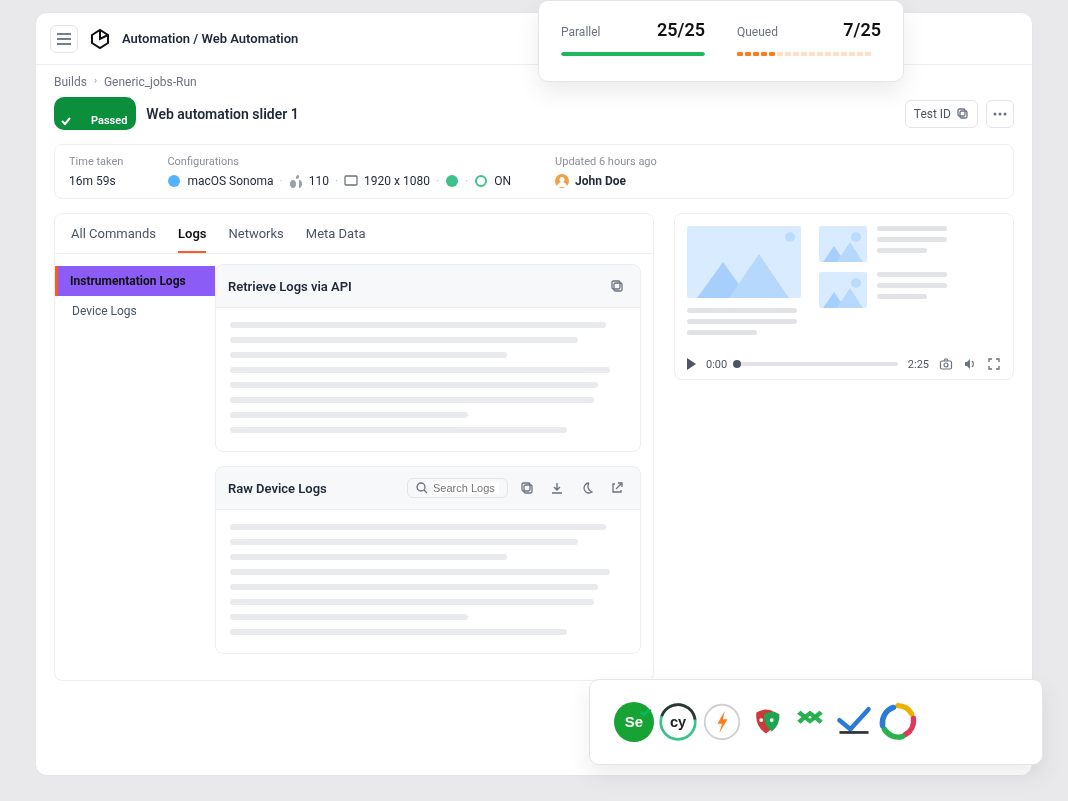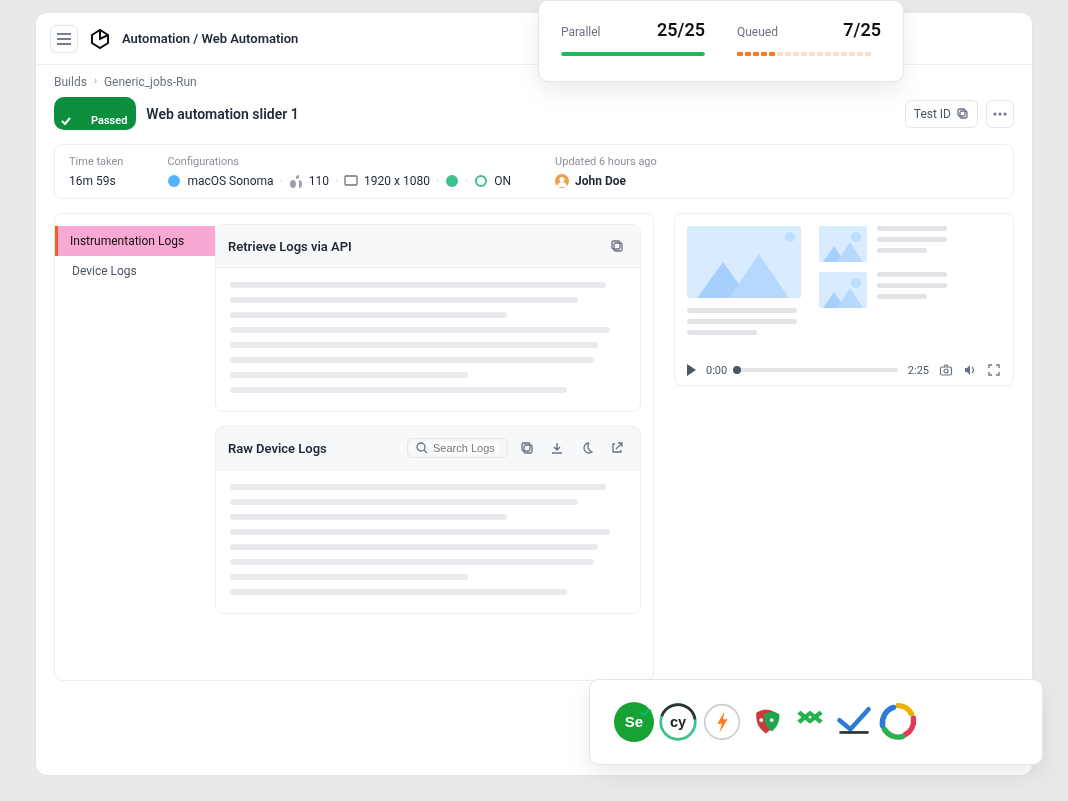--- a/index.html
+++ b/index.html
@@ -132,21 +132,21 @@
     display:flex; gap:22px; padding:12px 16px 0; border-bottom:1px solid #eceef0;
   }
   .tab { font-size:13px; color:#4b5563; padding-bottom:10px; cursor:pointer; }
   .tab.active { color:#111; font-weight:600; border-bottom:2px solid #ff5b1f; }
   .left-body { display:flex; }
   .log-nav { width:160px; padding:12px 0; }
   .log-nav-item {
     font-size:12px; color:#4b5563; padding:8px 14px; cursor:pointer; border-left:3px solid transparent;
   }
   .log-nav-item.active {
-    color:#111; font-weight:400; border-left-color:#ff5b1f; background:#f9a8d4;padding-left:12px;
+    color:#111; font-weight:700; border-left-color:#ff5b1f; background:#8b5cf6;padding-left:12px;
   }
   .log-content { flex:1; padding:10px 12px 16px 0; display:flex; flex-direction:column; gap:14px;}
 
   .card {
     border:1px solid #eceef0; border-radius:8px; overflow:hidden;
   }
   .card-header {
     background:#f7f8fa; padding:10px 12px; display:flex; align-items:center; gap:8px;
     font-size:13px; color:#1f2937; font-weight:600; border-bottom:1px solid #eceef0;
   }
@@ -170,21 +170,21 @@
   .thumb .mtn { position:absolute; bottom:0; width:0; height:0; }
   .thumb.big .m1 { left:10px; border-left:26px solid transparent; border-right:26px solid transparent; border-bottom:36px solid #a7cffd; }
   .thumb.big .m2 { left:42px; border-left:30px solid transparent; border-right:30px solid transparent; border-bottom:44px solid #b7d8fd; }
   .thumb.small .m1 { left:4px; border-left:11px solid transparent; border-right:11px solid transparent; border-bottom:16px solid #a7cffd; }
   .thumb.small .m2 { left:18px; border-left:13px solid transparent; border-right:13px solid transparent; border-bottom:20px solid #b7d8fd; }
   .sk-row { display:flex; gap:10px; align-items:flex-start;}
   .sk-col { display:flex; flex-direction:column; gap:6px; flex:1;}
   .sk-s { height:5px; background:#e1e3e7; border-radius:3px;}
 
   .player-bar {
-    margin-top:28px; display:flex; align-items:center; gap:10px; font-size:11px; color:#4b5563;
+    margin-top:22px; display:flex; align-items:center; gap:10px; font-size:11px; color:#4b5563;
   }
   .play-btn { width:0; height:0; border-top:6px solid transparent; border-bottom:6px solid transparent; border-left:9px solid #4b5563; cursor:pointer;}
   .seek { flex:1; height:4px; background:#e1e3e7; border-radius:2px; position:relative;}
   .seek-knob { position:absolute; left:0; top:50%; transform:translate(-50%,-50%); width:8px; height:8px; border-radius:50%; background:#4b5563;}
   .pl-icon { width:14px; height:14px; display:flex; align-items:center; justify-content:center; color:#6b7280; cursor:pointer;}
 
   .chev { font-size:10px; color:#9aa0a8; }
 </style>
 </head>
 <body>
@@ -381,20 +381,26 @@
               <path d="M2 13 a5 5 0 0 1 10 0" fill="#fff"></path>
             </svg>
           </span>
         <b>John Doe</b>
       </span>
     </div>
   </div>
 
   <div class="panels">
     <div class="left-panel">
+      <div class="tabs">
+        <div class="tab">All Commands</div>
+        <div class="tab active">Logs</div>
+        <div class="tab">Networks</div>
+        <div class="tab">Meta Data</div>
+      </div>
       <div class="left-body">
         <div class="log-nav">
           <div class="log-nav-item active">Instrumentation Logs</div>
           <div class="log-nav-item">Device Logs</div>
         </div>
         <div class="log-content">
 
           <div class="card">
             <div class="card-header">
               <span>Retrieve Logs via API</span>

